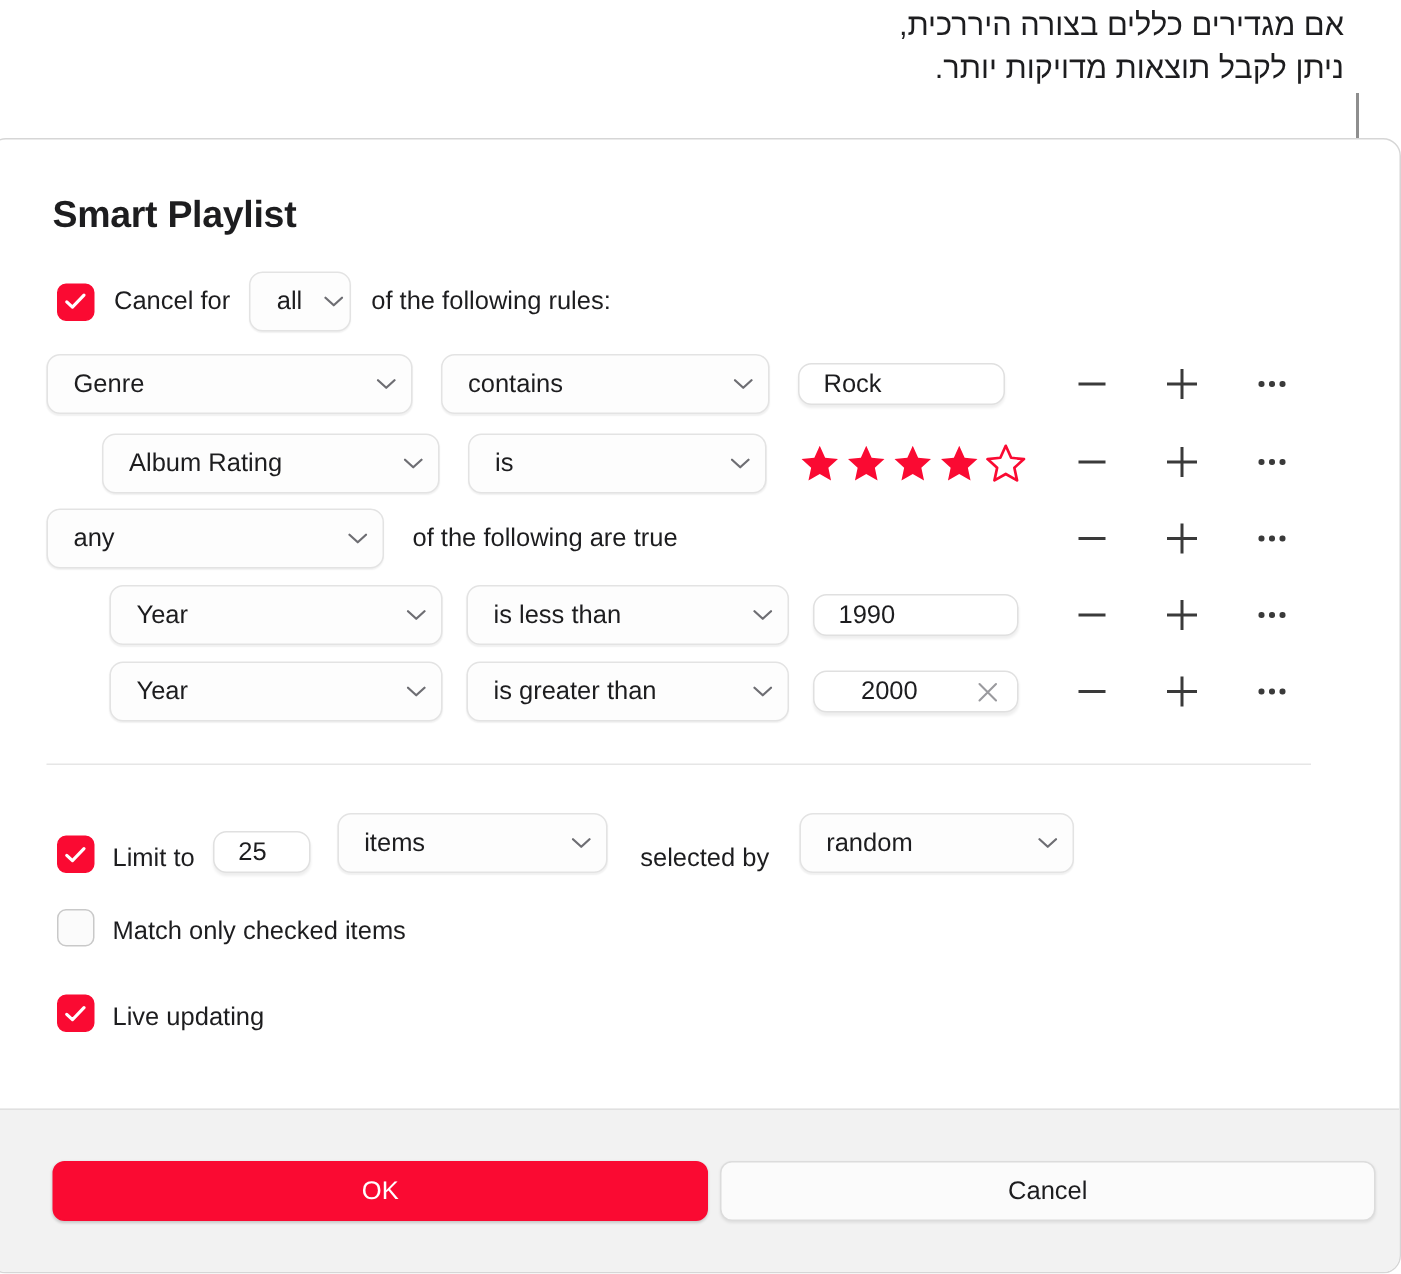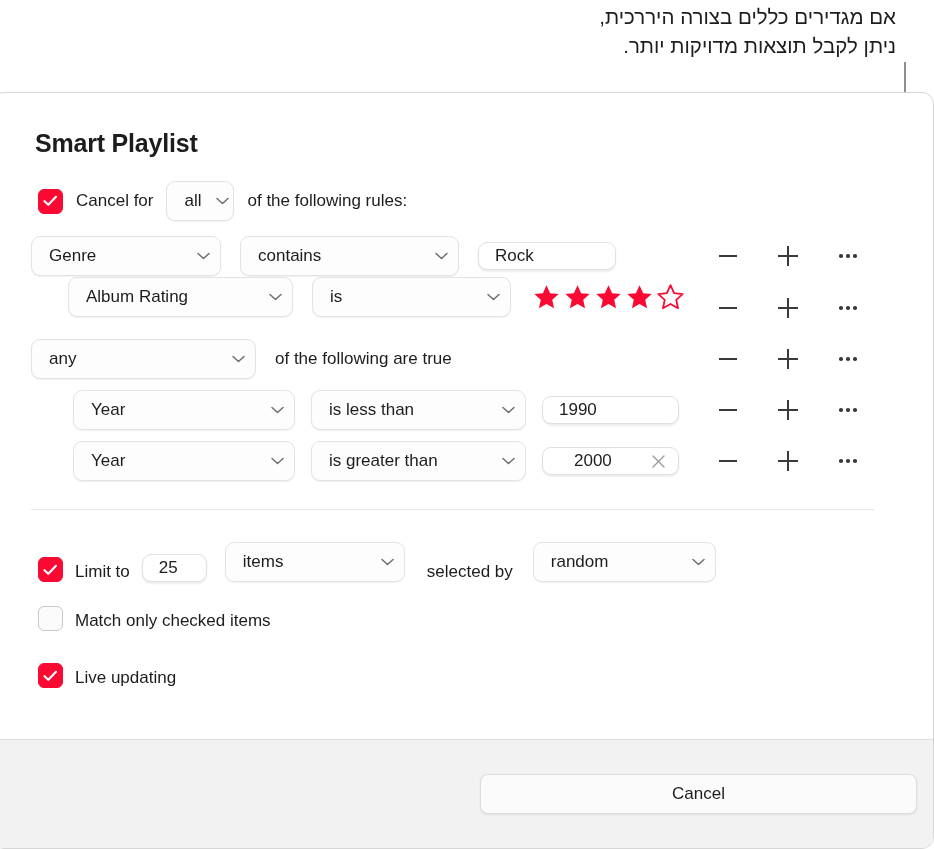--- a/index.html
+++ b/index.html
@@ -276,21 +276,21 @@
         <span class="chev">
           <svg width="13" height="8" viewBox="0 0 13 8">
               <path d="M1 1.5 L6.5 6.5 L12 1.5" fill="none" stroke="#6e6e73" stroke-width="1.5" stroke-linecap="round" stroke-linejoin="round"></path>
             </svg>
         </span>
       </span>
       <span class="plain-text">of the following rules:</span>
     </div>
 
     <div class="rule-row" style="top:143px;">
-      <span class="popup" style="width:190px;">
+      <span class="popup" style="width:244px;">
         <span class="label">Genre</span>
         <span class="chev">
           <svg width="13" height="8" viewBox="0 0 13 8">
               <path d="M1 1.5 L6.5 6.5 L12 1.5" fill="none" stroke="#6e6e73" stroke-width="1.5" stroke-linecap="round" stroke-linejoin="round"></path>
             </svg>
         </span>
       </span>
       <span class="popup" style="width:219px; margin-left:19px;">
         <span class="label">contains</span>
         <span class="chev">
@@ -315,21 +315,21 @@
       </span>
       <span class="icon-btn" style="margin-left:26px;">
         <span class="dots">
             <i></i>
             <i></i>
             <i></i>
           </span>
       </span>
     </div>
 
-    <div class="rule-row" style="top:184px;padding-left:37px;">
+    <div class="rule-row" style="top:196px;padding-left:37px;">
       <span class="popup" style="width:225px;">
         <span class="label">Album Rating</span>
         <span class="chev">
           <svg width="13" height="8" viewBox="0 0 13 8">
               <path d="M1 1.5 L6.5 6.5 L12 1.5" fill="none" stroke="#6e6e73" stroke-width="1.5" stroke-linecap="round" stroke-linejoin="round"></path>
             </svg>
         </span>
       </span>
       <span class="popup" style="width:199px; margin-left:19px;">
         <span class="label">is</span>
@@ -532,15 +532,16 @@
         <svg width="15" height="12" viewBox="0 0 15 12">
           <path d="M1.5 6.2 L5.3 9.8 L13 1.8" fill="none" stroke="#ffffff" stroke-width="2.1" stroke-linecap="round" stroke-linejoin="round"></path>
         </svg>
       </span>
       <span class="plain-text" style="margin-left:12px;">Live updating</span>
     </div>
 
   </div>
 
   <div class="footer">
+    <div class="btn btn-ok">OK</div>
     <div class="btn btn-cancel">Cancel</div>
   </div>
 </div>
 
 </body></html>

